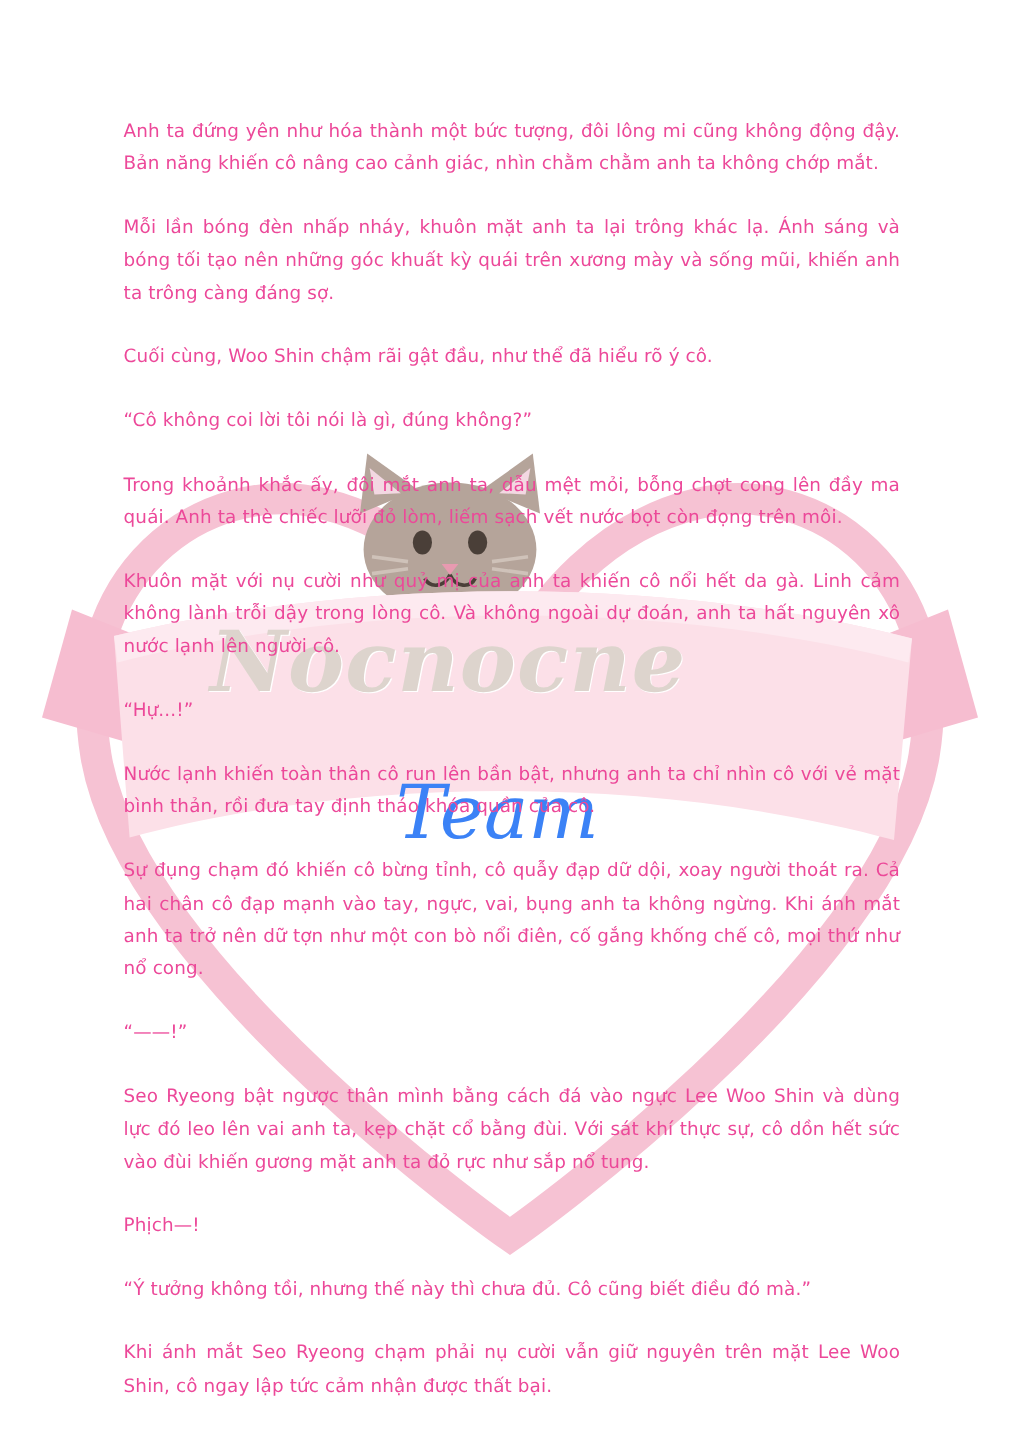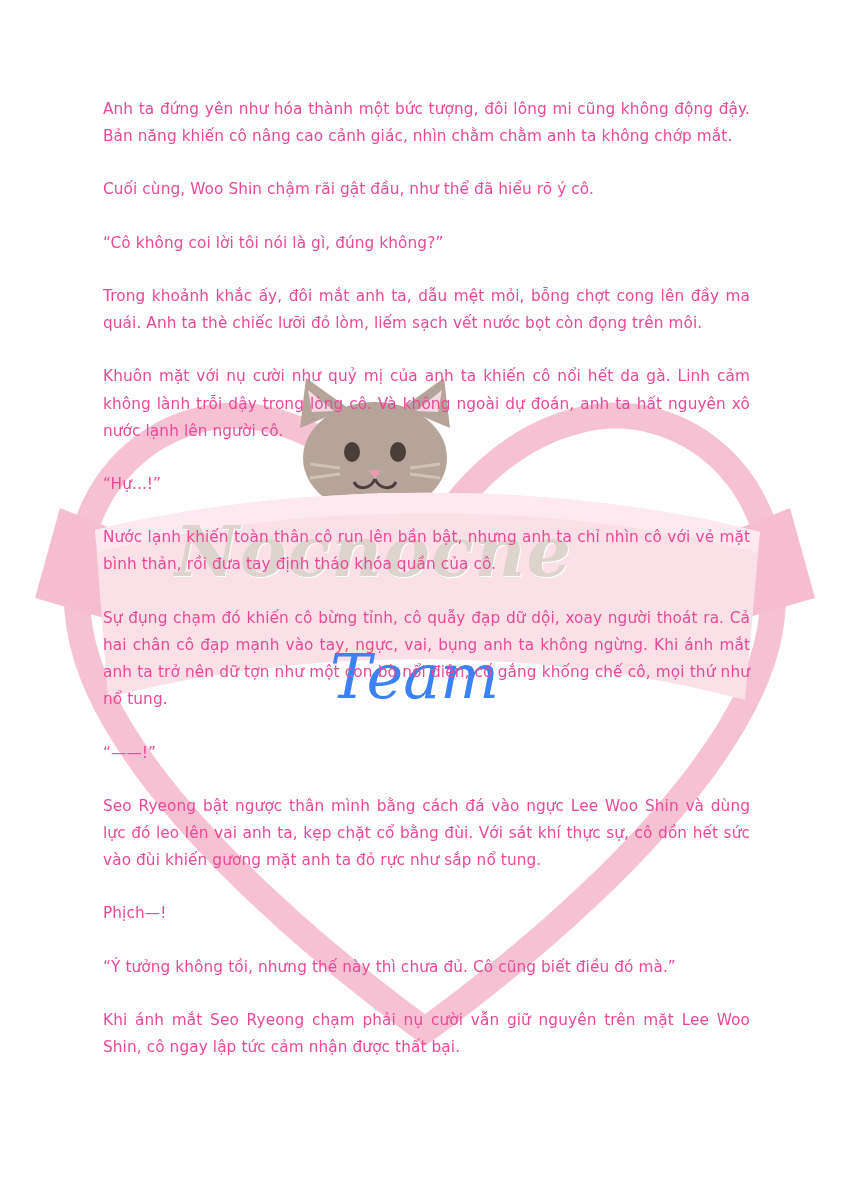--- a/index.html
+++ b/index.html
@@ -113,27 +113,28 @@
         <path d="M95 190 C 300 140, 560 140, 760 192 L745 360 C 545 306, 300 306, 108 358 Z" fill="#fce0e8"></path>
         <path d="M95 190 C 300 140, 560 140, 760 192 L757 212 C 555 160, 300 160, 98 212 Z" fill="#fdeaf0"></path>
       </g>
     </svg>
   </div>
   <div class="wm-text wm-main">Nocnocne</div>
   <div class="wm-text wm-sub">Team</div>
 
   <div class="content">
     <p class="para">Anh ta đứng yên như hóa thành một bức tượng, đôi lông mi cũng không động đậy. Bản năng khiến cô nâng cao cảnh giác, nhìn chằm chằm anh ta không chớp mắt.</p>
+    <p class="para">Mỗi lần bóng đèn nhấp nháy, khuôn mặt anh ta lại trông khác lạ. Ánh sáng và bóng tối tạo nên những góc khuất kỳ quái trên xương mày và sống mũi, khiến anh ta trông càng đáng sợ.</p>
     <p class="para short">Cuối cùng, Woo Shin chậm rãi gật đầu, như thể đã hiểu rõ ý cô.</p>
     <p class="para dialogue">“Cô không coi lời tôi nói là gì, đúng không?”</p>
     <p class="para">Trong khoảnh khắc ấy, đôi mắt anh ta, dẫu mệt mỏi, bỗng chợt cong lên đầy ma quái. Anh ta thè chiếc lưỡi đỏ lòm, liếm sạch vết nước bọt còn đọng trên môi.</p>
     <p class="para">Khuôn mặt với nụ cười như quỷ mị của anh ta khiến cô nổi hết da gà. Linh cảm không lành trỗi dậy trong lòng cô. Và không ngoài dự đoán, anh ta hất nguyên xô nước lạnh lên người cô.</p>
     <p class="para dialogue">“Hự...!”</p>
     <p class="para">Nước lạnh khiến toàn thân cô run lên bần bật, nhưng anh ta chỉ nhìn cô với vẻ mặt bình thản, rồi đưa tay định tháo khóa quần của cô.</p>
-    <p class="para">Sự đụng chạm đó khiến cô bừng tỉnh, cô quẫy đạp dữ dội, xoay người thoát ra. Cả hai chân cô đạp mạnh vào tay, ngực, vai, bụng anh ta không ngừng. Khi ánh mắt anh ta trở nên dữ tợn như một con bò nổi điên, cố gắng khống chế cô, mọi thứ như nổ tung.</p>
+    <p class="para">Sự đụng chạm đó khiến cô bừng tỉnh, cô quẫy đạp dữ dội, xoay người thoát ra. Cả hai chân cô đạp mạnh vào tay, ngực, vai, bụng anh ta không ngừng. Khi ánh mắt anh ta trở nên dữ tợn như một con bò nổi điên, cố gắng khống chế cô, mọi thứ như nổ cong.</p>
     <p class="para dialogue">“——!”</p>
     <p class="para">Seo Ryeong bật ngược thân mình bằng cách đá vào ngực Lee Woo Shin và dùng lực đó leo lên vai anh ta, kẹp chặt cổ bằng đùi. Với sát khí thực sự, cô dồn hết sức vào đùi khiến gương mặt anh ta đỏ rực như sắp nổ tung.</p>
     <p class="para short">Phịch—!</p>
     <p class="para dialogue">“Ý tưởng không tồi, nhưng thế này thì chưa đủ. Cô cũng biết điều đó mà.”</p>
     <p class="para">Khi ánh mắt Seo Ryeong chạm phải nụ cười vẫn giữ nguyên trên mặt Lee Woo Shin, cô ngay lập tức cảm nhận được thất bại.</p>
   </div>
 
 </div>
 
 </body></html>

